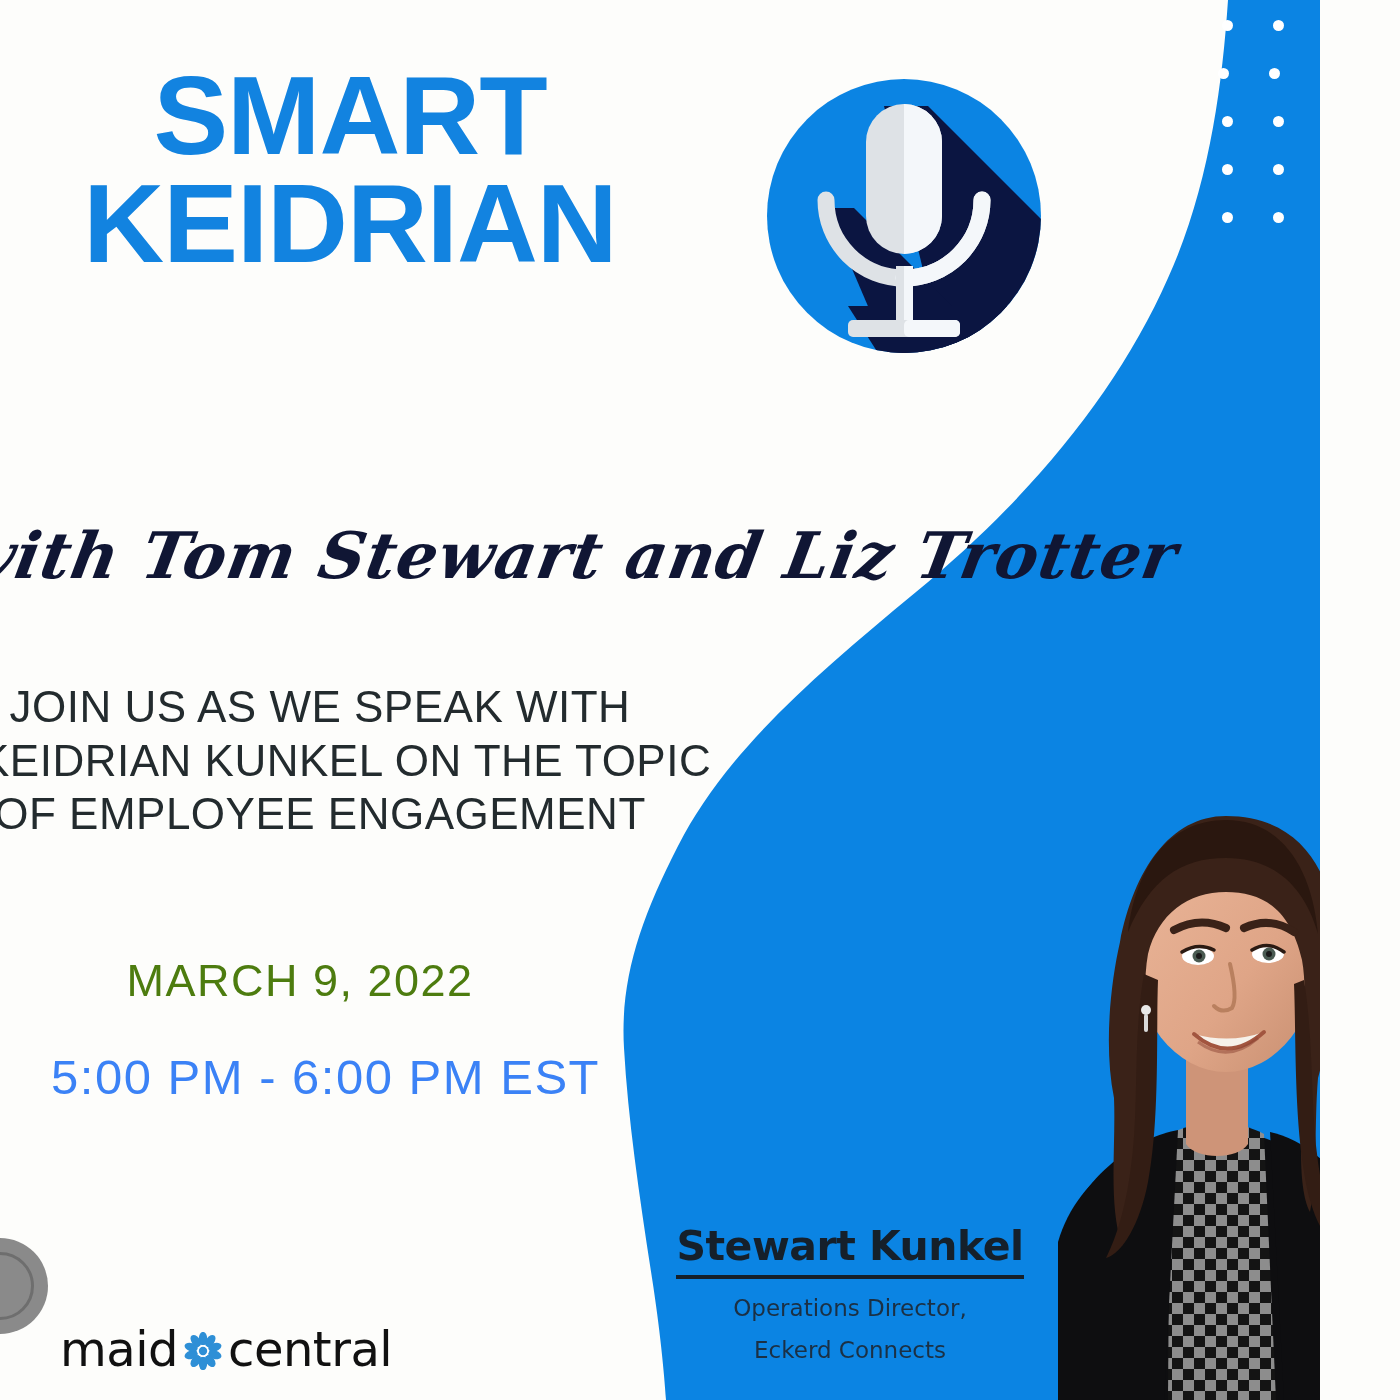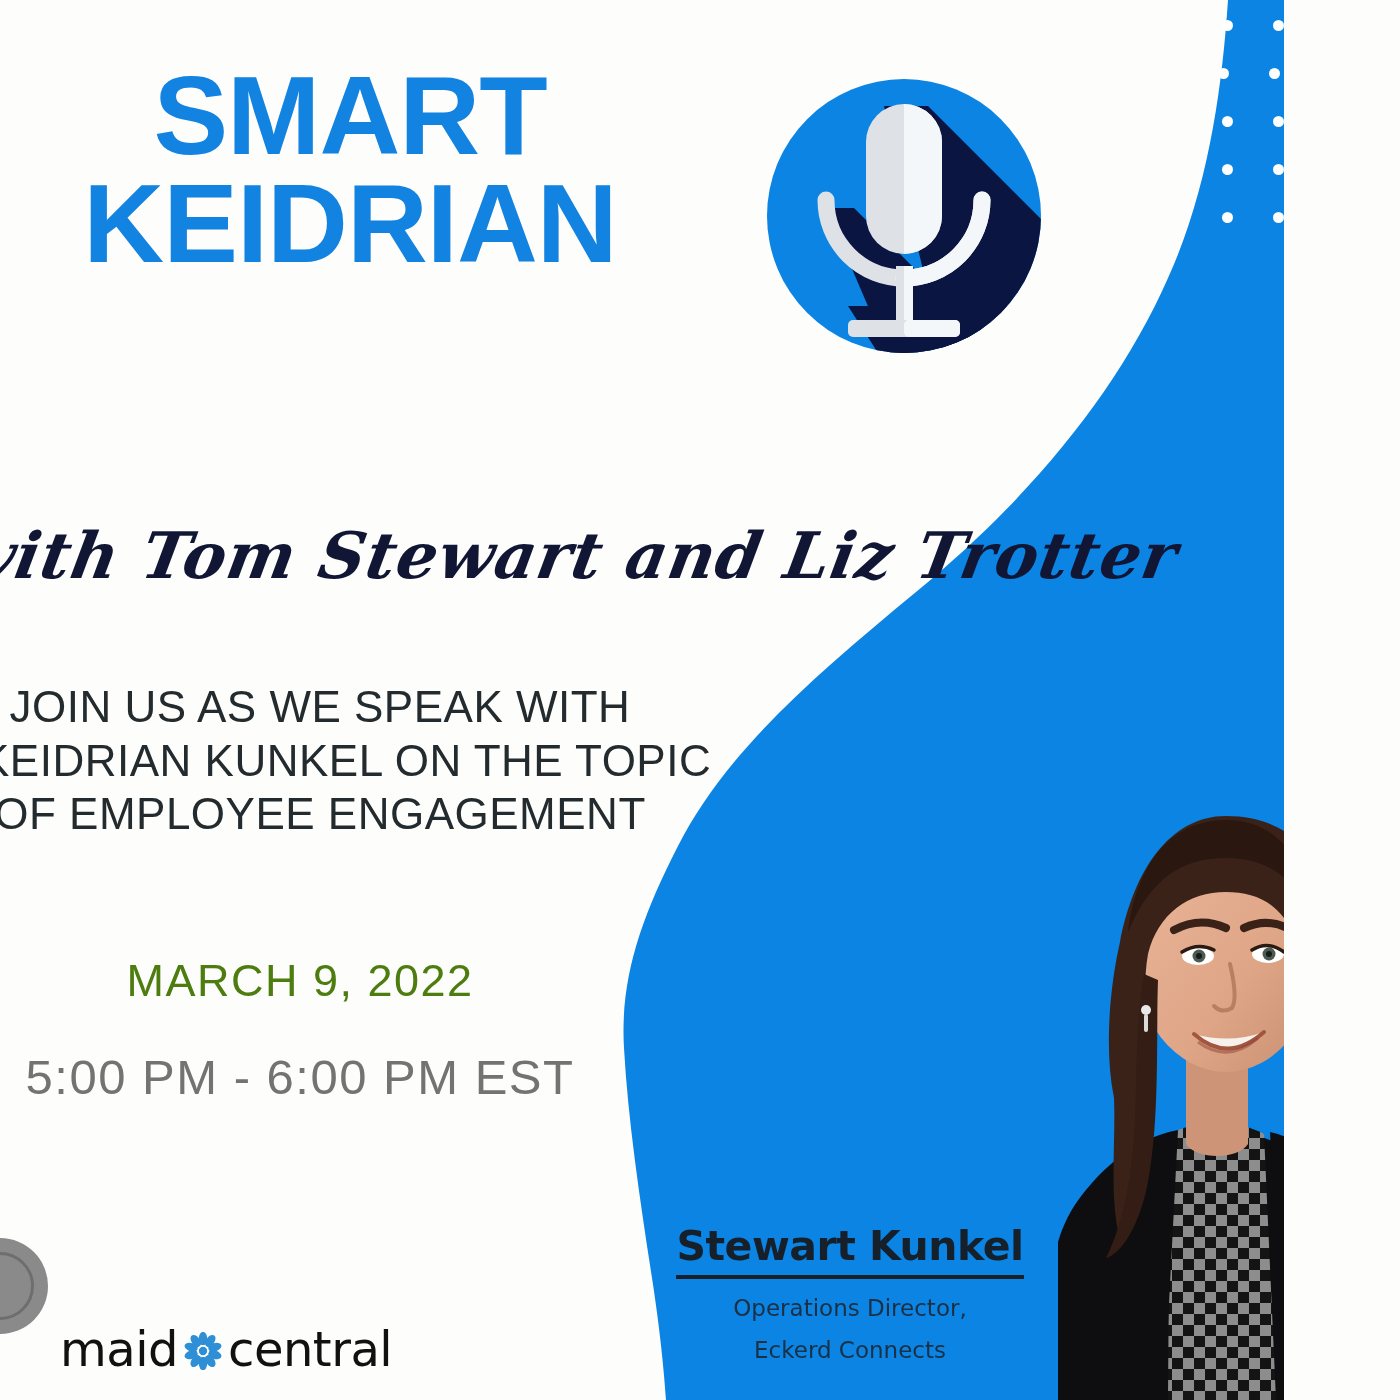--- a/index.html
+++ b/index.html
@@ -8,20 +8,21 @@
     background:#fdfdfb;
     font-family:"Liberation Sans", sans-serif;
     overflow:hidden;
     position:relative;
   }
   #poster{
     position:absolute;inset:0;
     width:1284px;height:1400px;
     background:#fdfdfb;
     overflow:hidden;
+    padding-left:36px;
   }
 
   
   .wave-layer{position:absolute;inset:0;width:1400px;height:1400px;}
 
   
   .dot{position:absolute;width:11px;height:11px;border-radius:50%;background:#ffffff;}
 
   
   .title-block{
@@ -78,22 +79,23 @@
     font-weight:400;
     font-size:45px;
     color:#4d7c0f;
     letter-spacing:1.5px;
   }
   .time-text{
     display:block;margin-top:42px;
     font-family:"Liberation Sans", sans-serif;
     font-weight:400;
     font-size:49px;
-    color:#737373;
+    color:#3b82f6;
     letter-spacing:1.5px;
+    text-align:right;
   }
 
   
   .logo-row{
     position:absolute;left:60px;top:1325px;
     display:flex;align-items:center;
   }
   .logo-word{
     font-family:"DejaVu Sans", sans-serif;
     font-weight:400;

